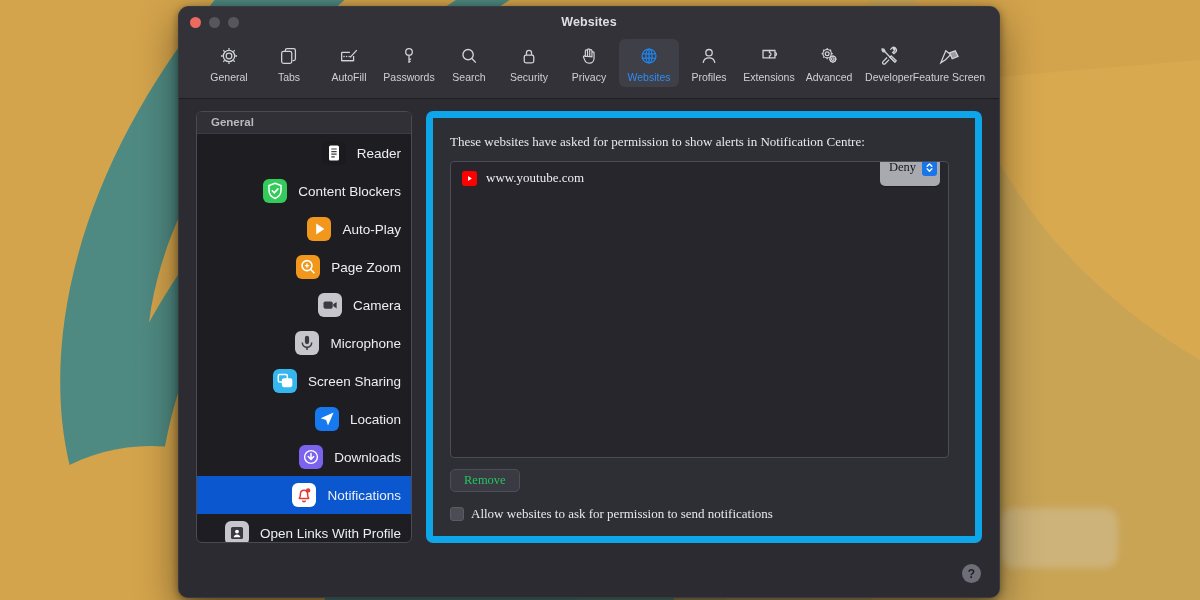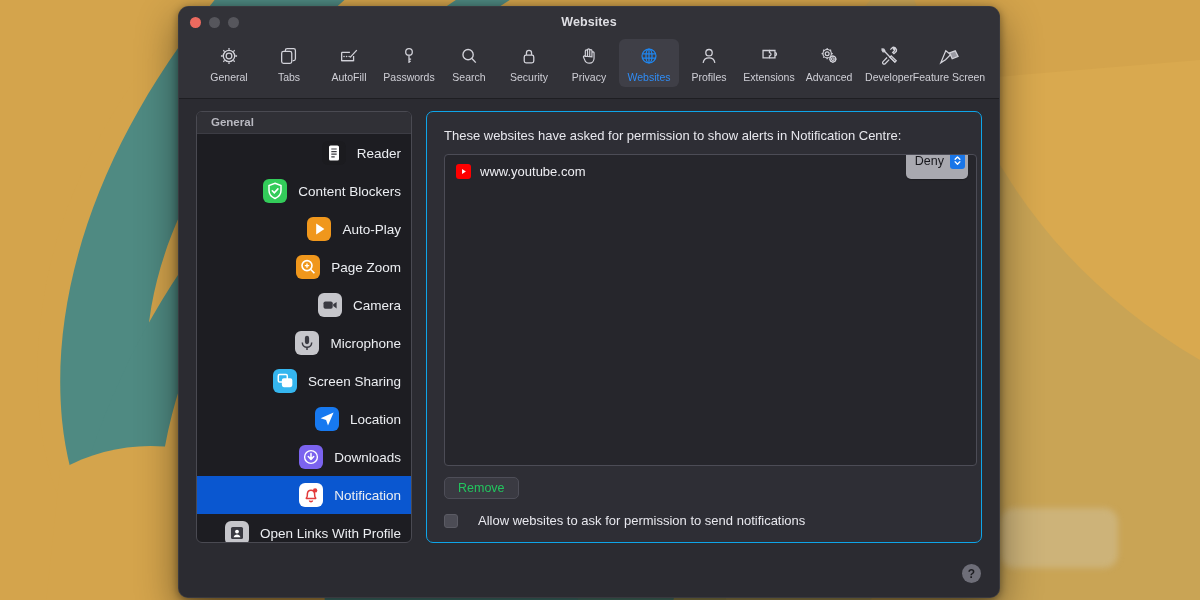--- a/index.html
+++ b/index.html
@@ -124,25 +124,25 @@
     flex: 0 0 24px;
     display: flex; align-items: center; justify-content: center;
     overflow: hidden;
   }
   .sb-label { font-size: 13.5px; color: #eceef2; white-space: nowrap; }
 
   
   .content {
     flex: 1;
     background: #2e2e35;
-    border: 1px solid #0ea5e9;
+    border: 7px solid #0ea5e9;
     border-radius: 7px;
-    padding: 16px 4px 14px 17px;
+    padding: 16px 26px 14px 17px;
     height: 432px;
-    display: flex; flex-direction: column;
+    display: flex; flex-direction: column; font-family: Liberation Serif, serif;
   }
   .content-desc {
     font-size: 13px; color: #e8e8ee;
     margin-bottom: 11px;
   }
   .site-list {
     background: #26262c;
     border: 1px solid #4c4c56;
     border-radius: 4px;
     height: 314px;
@@ -181,21 +181,21 @@
     display: inline-block;
     background: #3a3a42;
     border: 1px solid #4e4e58;
     border-radius: 5px;
     padding: 3px 13px;
     font-size: 12.5px;
     color: #22c55e;
     cursor: default;
   }
   .check-row {
-    display: flex; align-items: center; gap: 20px;
+    display: flex; align-items: center; gap: 7px;
     margin-top: 14px;
   }
   .checkbox {
     width: 14px; height: 14px;
     border-radius: 3px;
     background: #4c4c55;
     border: 1px solid #5b5b64;
     flex: 0 0 14px;
   }
   .check-label { font-size: 13px; color: #e8e8ee; }
@@ -498,21 +498,21 @@
           </div>
 
           <div class="sb-item selected">
             <span class="sb-ico" style="background:#ffffff;">
               <svg width="24" height="24" viewBox="0 0 24 24" fill="none" stroke="#e23b3b" stroke-width="1.5">
                 <path d="M7.3 15.6c0-.9.5-1.3.8-2 .3-.8.2-1.9.3-3 .2-1.9 1.7-3.4 3.6-3.4s3.4 1.5 3.6 3.4c.1 1.1 0 2.2.3 3 .3.7.8 1.1.8 2z" stroke-linejoin="round"></path>
                 <path d="M10.4 17.6a1.7 1.7 0 0 0 3.2 0"></path>
                 <circle cx="16.1" cy="7.4" r="2.2" fill="#e23b3b" stroke="none"></circle>
               </svg>
             </span>
-            <span class="sb-label">Notification</span>
+            <span class="sb-label">Notifications</span>
           </div>
 
           <div class="sb-item">
             <span class="sb-ico" style="background:#c6c6cb;">
               <svg width="24" height="24" viewBox="0 0 24 24">
                 <rect x="6" y="6" width="12" height="12" rx="1.6" fill="#3a3a42"></rect>
                 <circle cx="12" cy="10.6" r="1.9" fill="#ffffff"></circle>
                 <path d="M8.6 16.2c.5-1.8 1.8-2.7 3.4-2.7s2.9.9 3.4 2.7z" fill="#ffffff"></path>
               </svg>
             </span>

